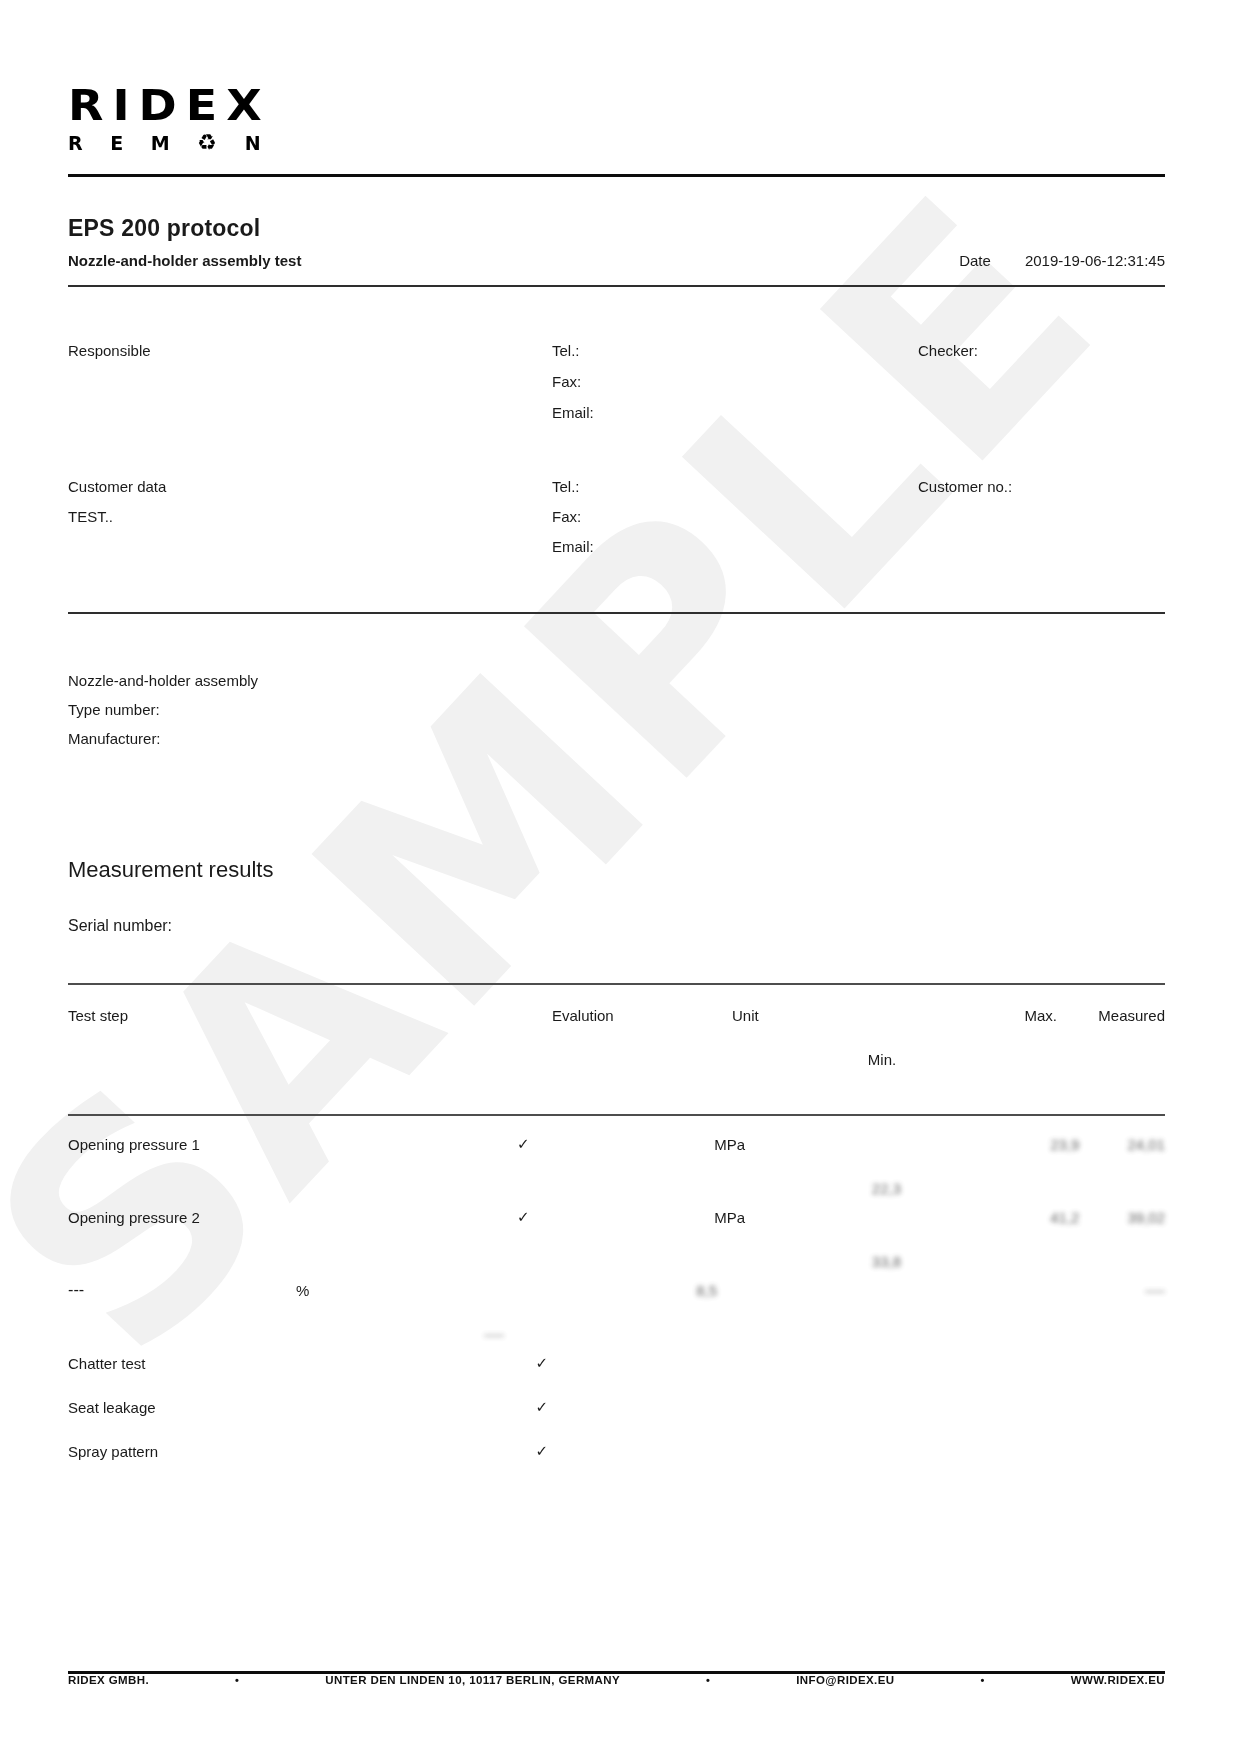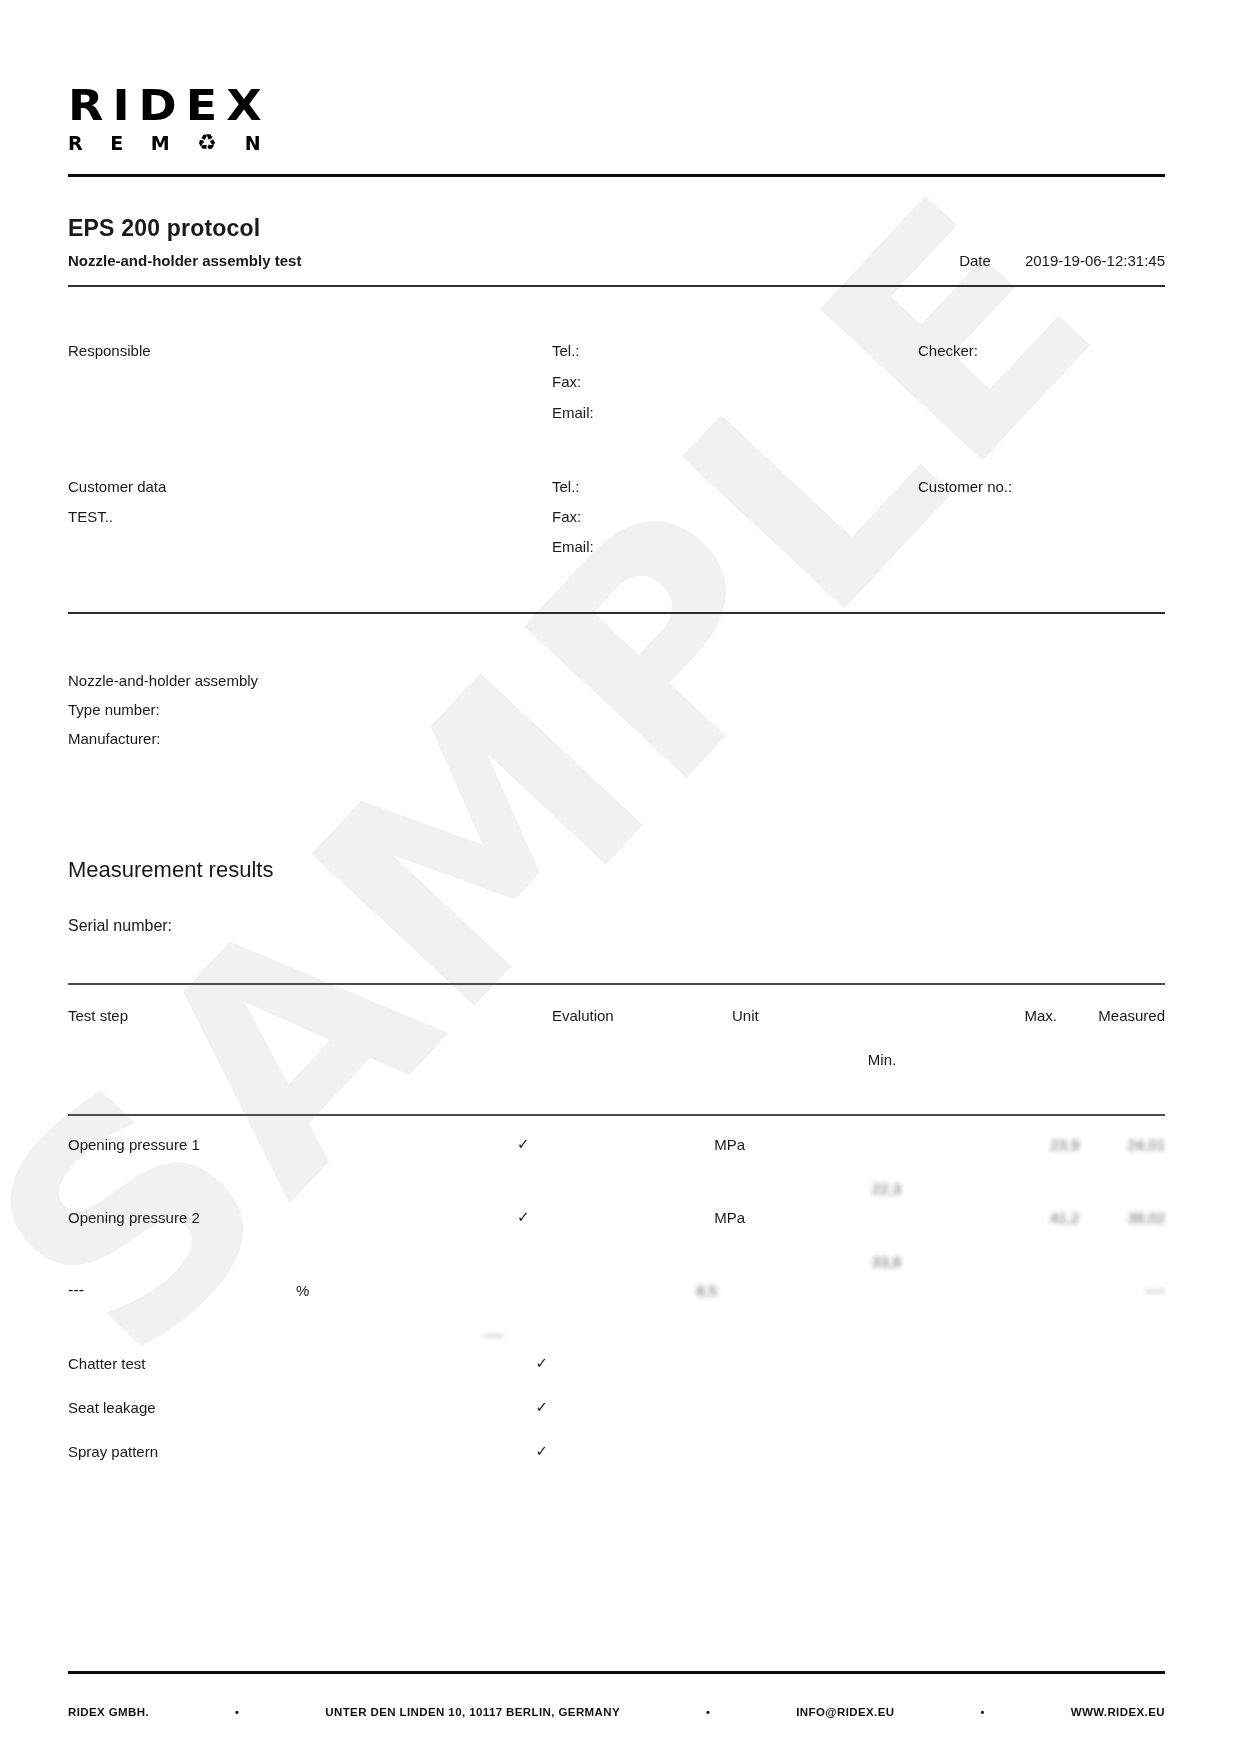--- a/index.html
+++ b/index.html
@@ -73,21 +73,21 @@
   .c6 { flex:1;      text-align:right; }
   .redacted { filter:blur(2.6px); color:#4a4a4a; opacity:0.85; }
   .check { font-family:"DejaVu Sans", sans-serif; }
   
   .footer {
     position:absolute; left:68px; right:75px; top:1671px; z-index:1;
   }
   .footer-rule { border:none; border-top:3px solid #0c0c0c; }
   .footer-items {
     display:flex; justify-content:space-between; align-items:center;
-    margin-top:32px; font-size:11.5px; font-weight:700; letter-spacing:0.4px;
+    margin-top:0; font-size:11.5px; font-weight:700; letter-spacing:0.4px;
     color:#111;
   }
   .footer-items .bullet { font-size:11px; }
 </style>
 </head>
 <body>
 
 <div class="page">
 
   <div class="watermark">SAMPLE</div>

